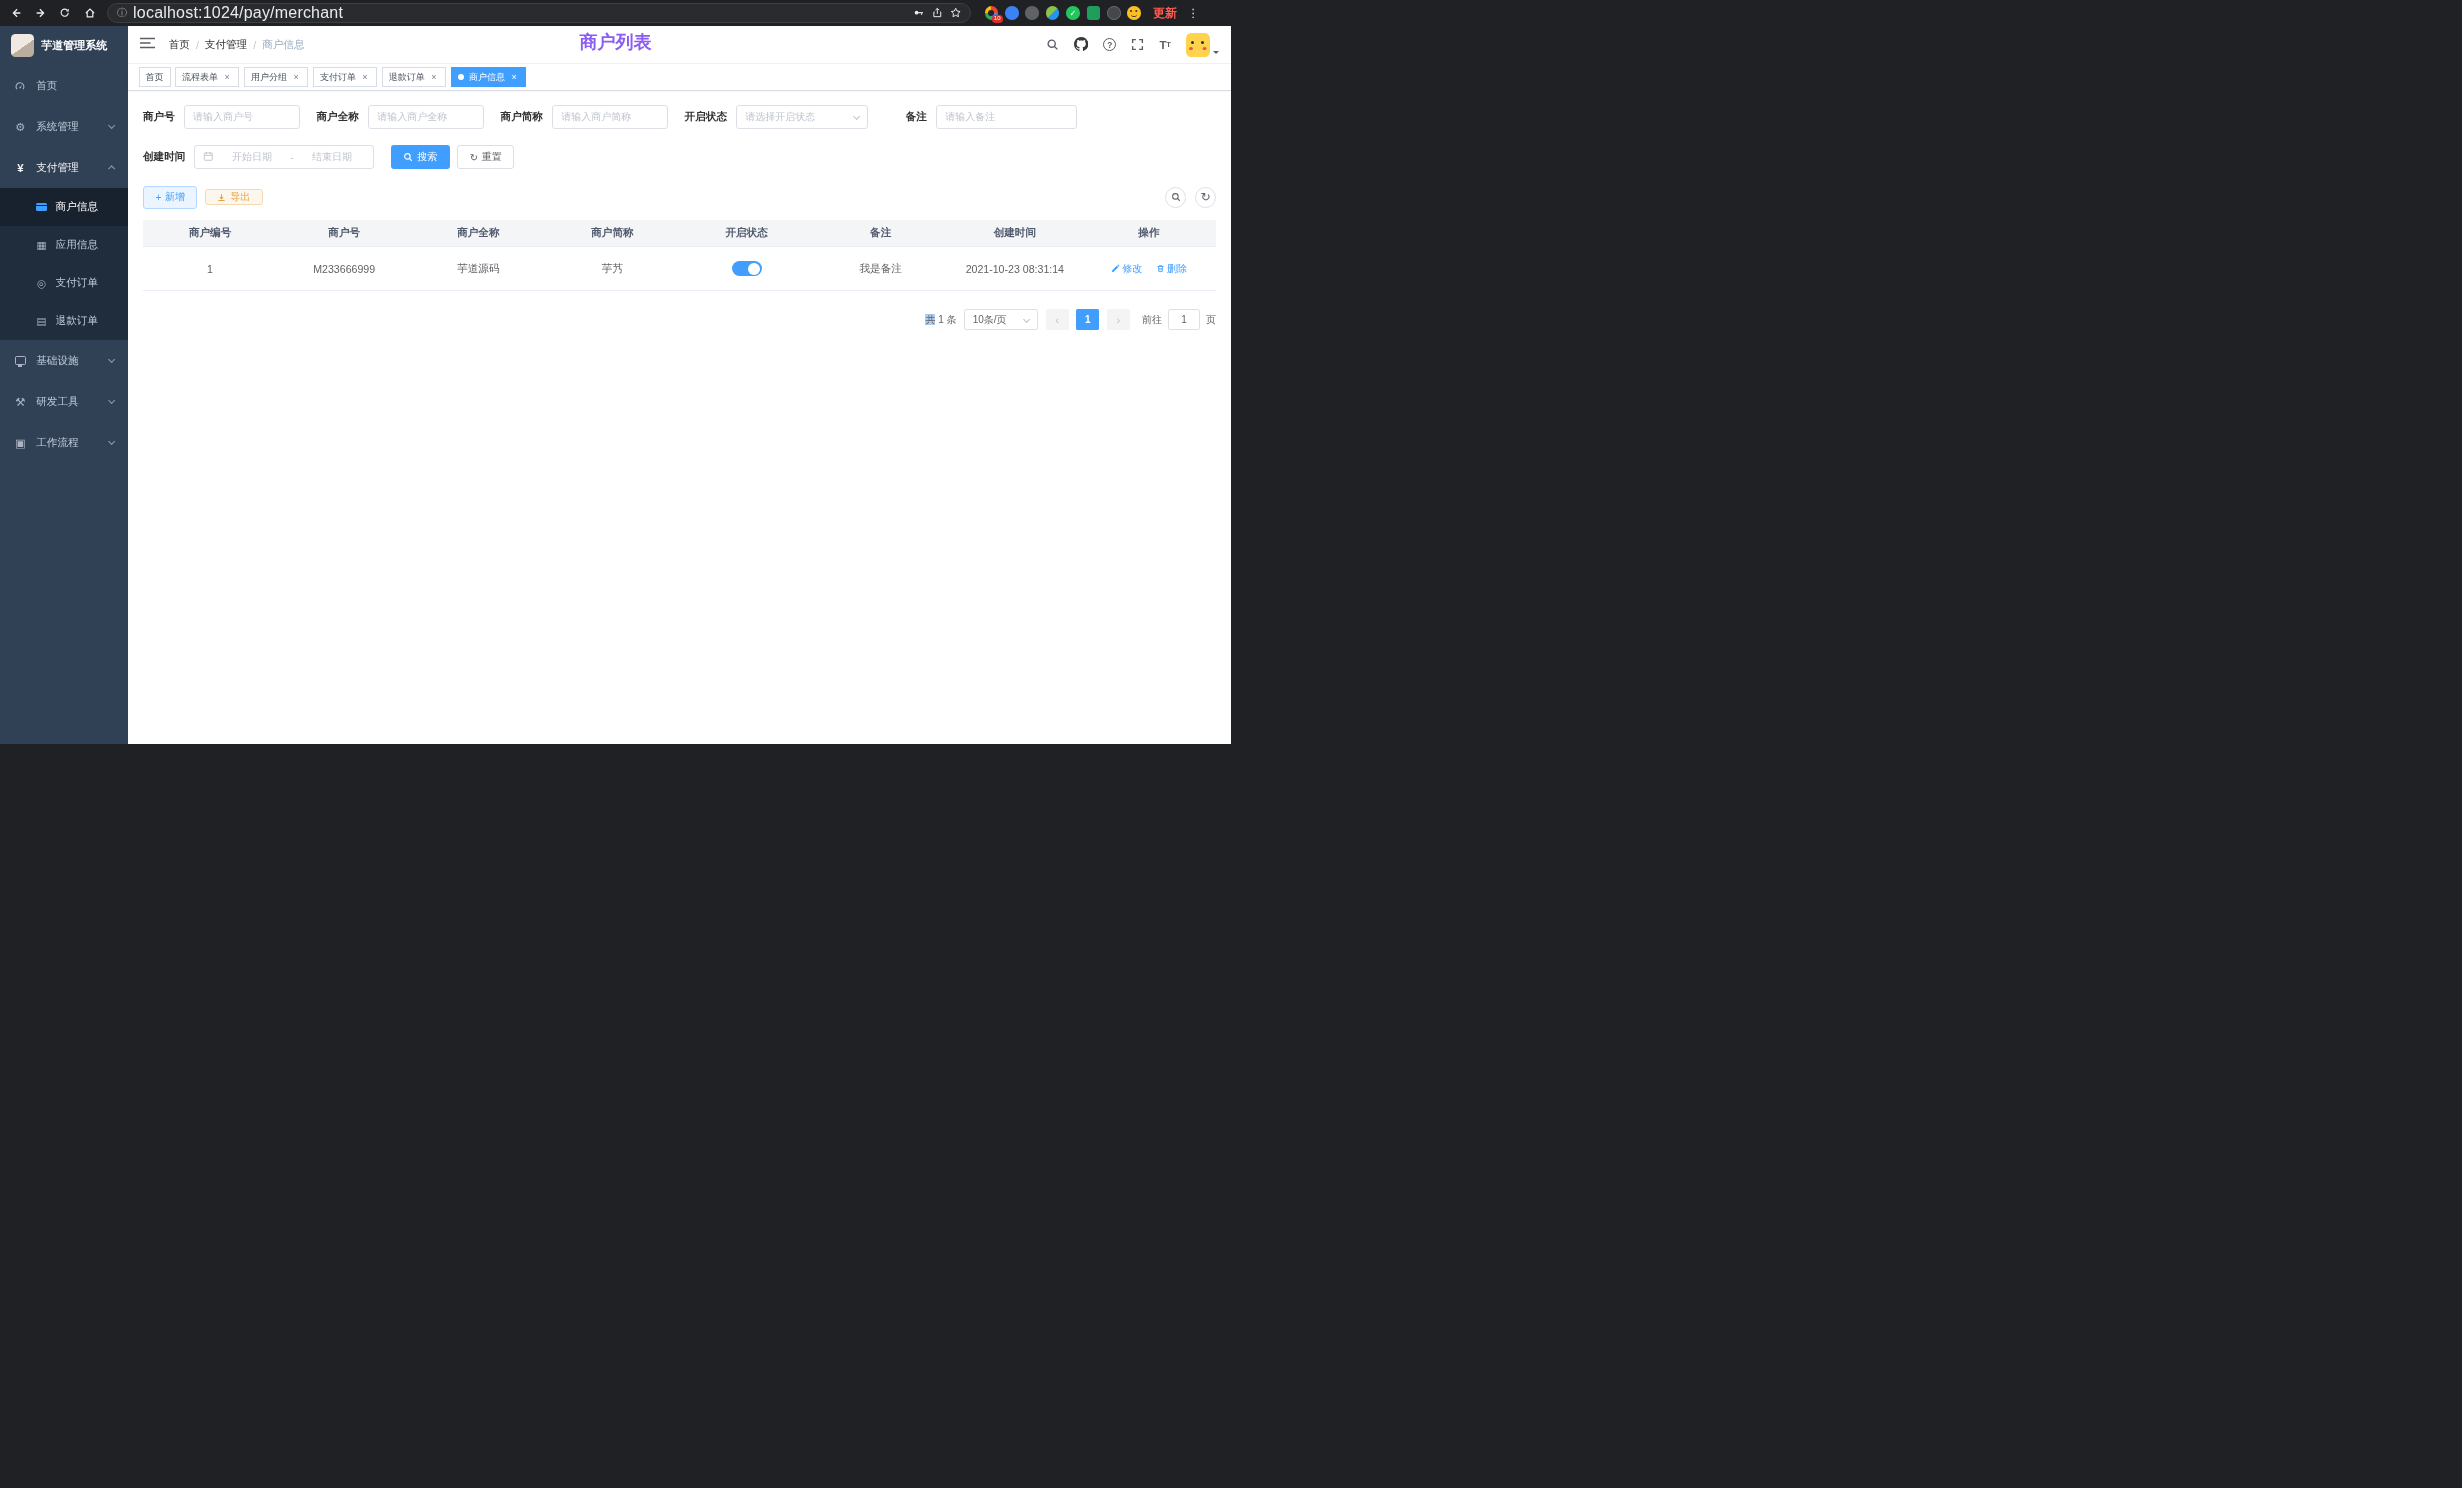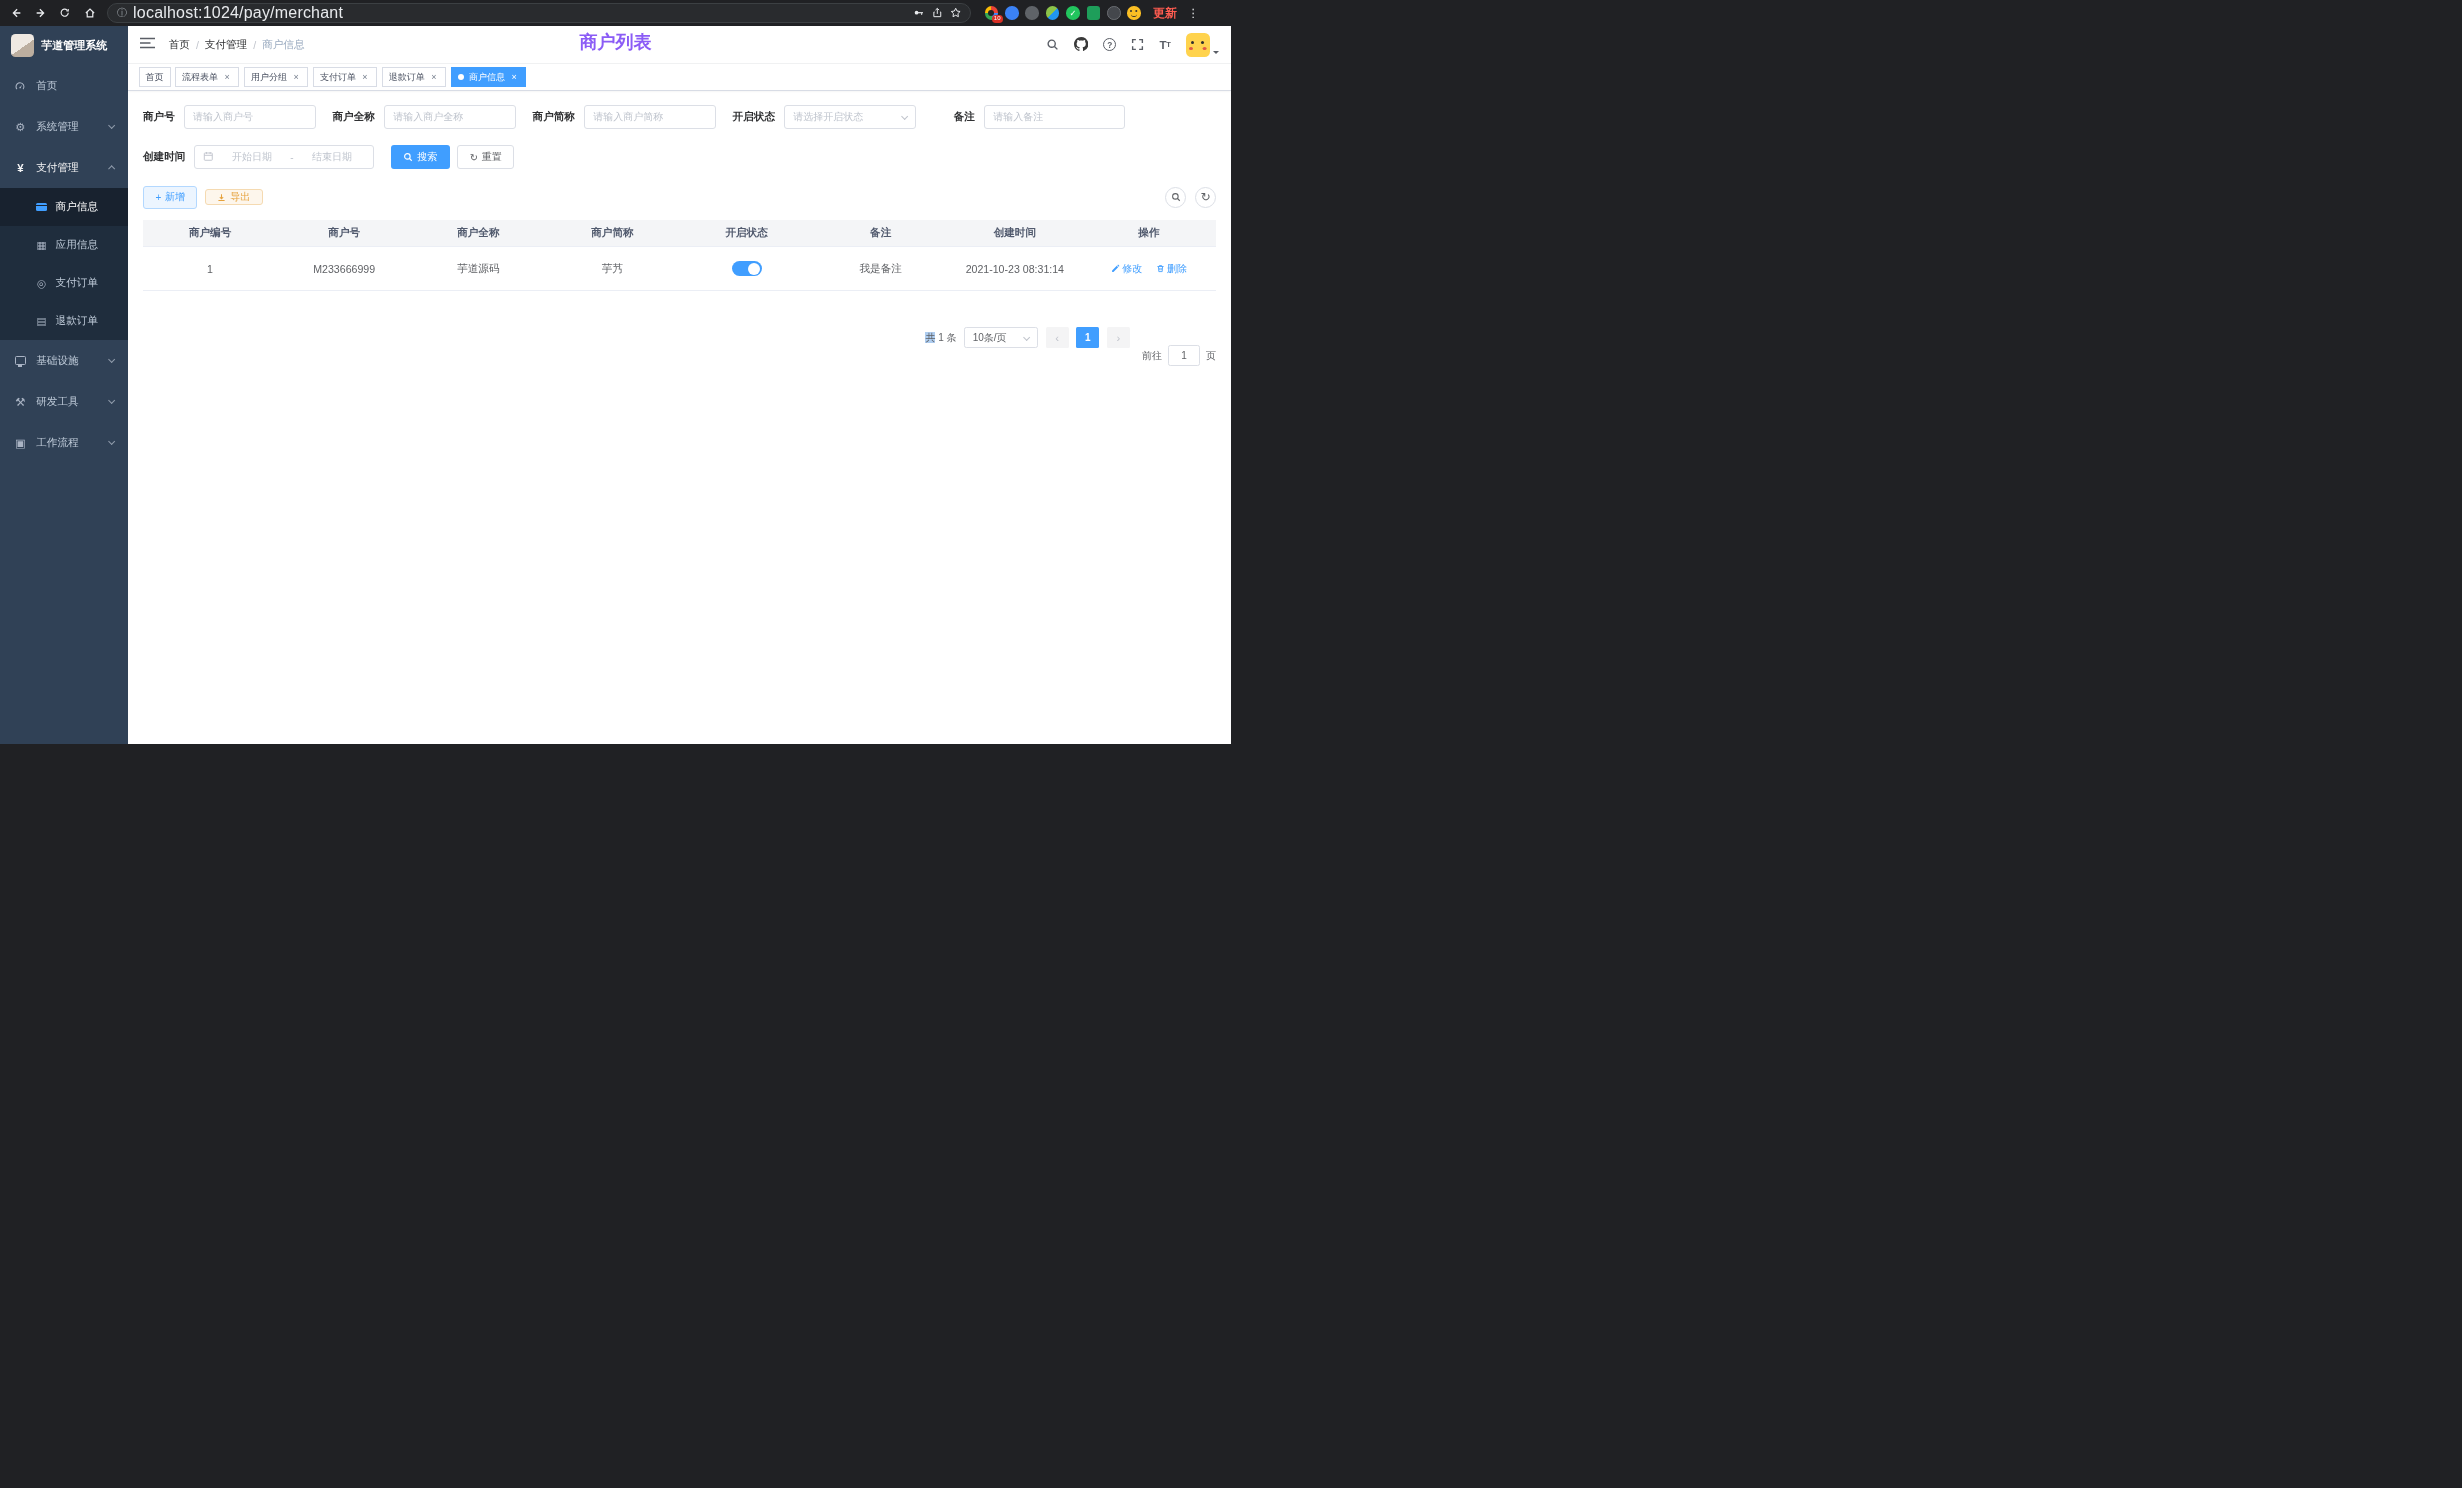--- a/index.html
+++ b/index.html
@@ -84,21 +84,21 @@
 
   .content { flex:1; padding:13.6px 15px 0; overflow:hidden; }
 
   
   .frow { display:flex; align-items:center; margin-bottom:16.7px; }
   .f-item { display:flex; align-items:center; margin-right:16.7px; }
   .f-item.remark-item { margin-left:21px; }
   .f-label { font-size:10.6px; font-weight:600; color:#303133; margin-right:9px; white-space:nowrap; }
   .inp { height:24px; border:0.8px solid #dcdfe6; border-radius:3px; padding:0 8.3px; font-size:10px; color:#606266; outline:none; background:#fff; font-family:inherit; }
   .inp::placeholder { color:#bfc4cd; }
-  .w174 { width:132px; } .w186 { width:141px; }
+  .w174 { width:116px; } .w186 { width:141px; }
   .sel-box { width:132px; height:24px; border:0.8px solid #dcdfe6; border-radius:3px; display:flex; align-items:center; padding:0 8.3px; color:#bfc4cd; font-size:10px; position:relative; cursor:pointer; background:#fff; }
   .sel-caret { position:absolute; right:7.6px; top:8.3px; width:5.3px; height:5.3px; border-right:1.1px solid #c0c4cc; border-bottom:1.1px solid #c0c4cc; transform:rotate(45deg); }
   .date-box { width:180px; height:24px; border:0.8px solid #dcdfe6; border-radius:3px; display:flex; align-items:center; padding:0 7.6px; color:#bfc4cd; font-size:10px; gap:4.5px; background:#fff; cursor:text; }
   .date-box .dtxt { flex:1; text-align:center; }
   .date-box .dsep { color:#bfc4cd; }
   .cal { color:#c0c4cc; }
 
   .btn { height:24px; border-radius:3px; border:0.8px solid transparent; font-size:10px; display:inline-flex; align-items:center; gap:3.8px; padding:0 11.4px; cursor:pointer; font-family:inherit; }
   .btn-primary { background:#409eff; color:#fff; }
   .btn-plain { background:#fff; border-color:#dcdfe6; color:#606266; }
@@ -117,21 +117,21 @@
   .op-link { color:#409eff; font-size:10px; text-decoration:none; display:inline-flex; align-items:center; gap:2.3px; cursor:pointer; }
   .op-link + .op-link { margin-left:10.6px; }
 
   
   .pager { display:flex; align-items:center; justify-content:flex-end; gap:7.6px; margin-top:18px; font-size:10px; color:#606266; }
   .pg-total .sel-hl { background:#aecdf0; }
   .pg-size { width:74px; height:21px; border:0.8px solid #dcdfe6; border-radius:2.3px; display:flex; align-items:center; padding:0 16.7px 0 7.6px; position:relative; color:#606266; cursor:pointer; background:#fff; }
   .pg-size .sel-caret { top:6.8px; }
   .pg-btn { width:23px; height:21px; background:#f4f4f5; border-radius:1.5px; display:flex; align-items:center; justify-content:center; color:#c0c4cc; font-size:11.4px; cursor:pointer; border:none; }
   .pg-page { width:23px; height:21px; background:#409eff; color:#fff; border-radius:1.5px; display:flex; align-items:center; justify-content:center; font-weight:600; cursor:pointer; }
-  .pg-goto { display:flex; align-items:center; gap:6px; margin-left:4.5px;margin-top:36px; }
+  .pg-goto { display:flex; align-items:center; gap:6px; margin-left:4.5px; }
   .pg-input { width:32px; height:21px; border:0.8px solid #dcdfe6; border-radius:2.3px; text-align:center; font-size:10px; color:#606266; outline:none; }
 </style>
 </head>
 <body>
 
 <div class="page">
 
   <div class="browser-bar">
     <div class="bnav">
       <div class="bbtn">

